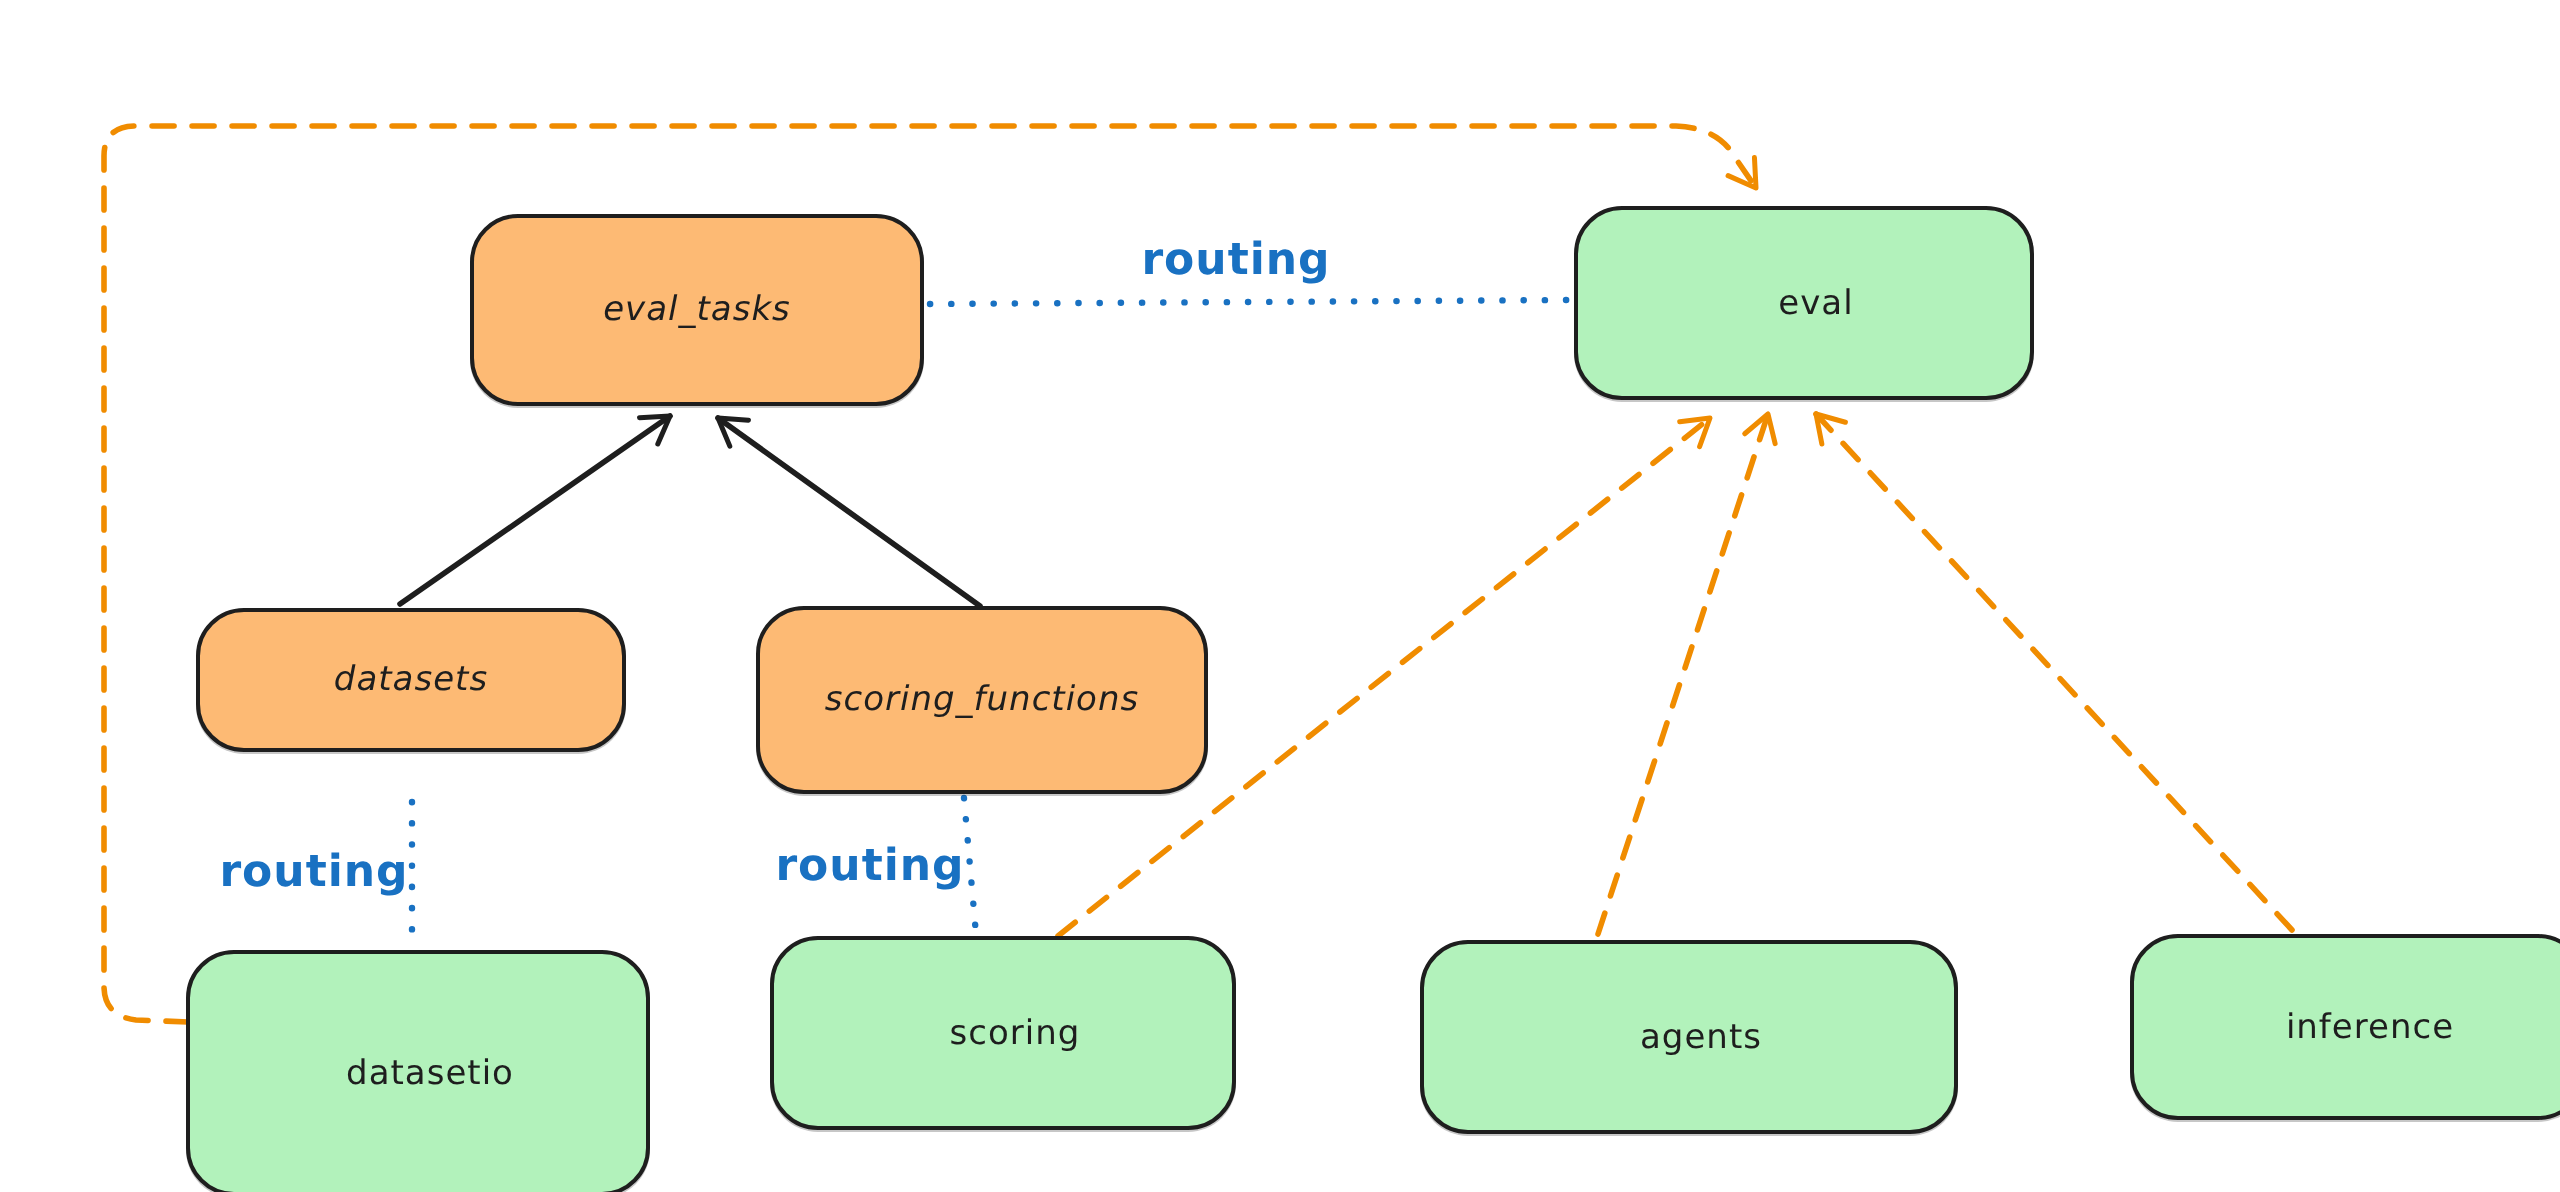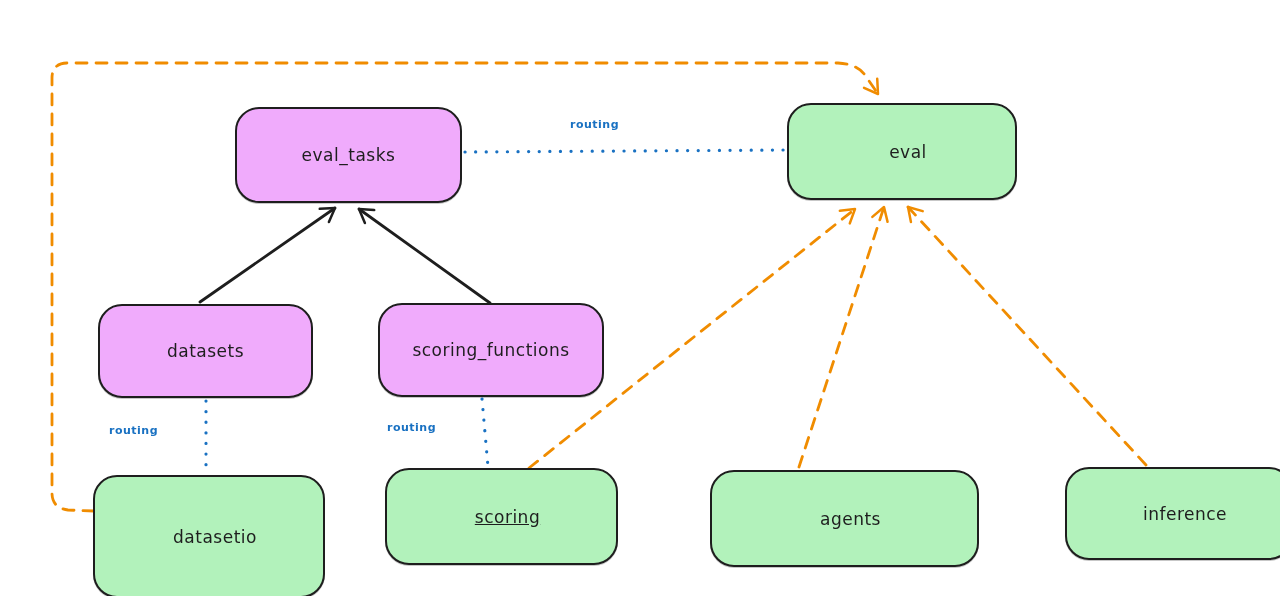--- a/index.html
+++ b/index.html
@@ -28,29 +28,29 @@
     border: 2.5px solid #1e1e1e;
     border-radius: 24px;
     display: flex;
     align-items: center;
     justify-content: center;
     font-size: 17px;
     color: #1e1e1e;
     letter-spacing: 0.5px;
     box-shadow: 0 1px 0 rgba(30,30,30,0.25);
   }
-  .node-blue  { background: #f0abfc; }
+  .node-blue  { background: #fdba74; font-style: italic; }
   .node-green { background: #b2f2bb; padding-left: 12px; }
   .edge-label {
     position: absolute;
     color: #1971c2;
-    font-size: 11px;
+    font-size: 22px;
     font-weight: bold;
     letter-spacing: 0.5px;
-    text-align: left;
+    text-align: center;
   }
 </style>
 </head>
 <body>
 
 <div class="canvas">
 
   <svg class="edges-layer" width="1280" height="596" viewBox="0 0 1280 596">
     <defs>
       <marker id="arrow-black" viewBox="-16 -10 20 20" refX="0" refY="0" markerWidth="20" markerHeight="20" markerUnits="userSpaceOnUse" orient="auto">
@@ -75,33 +75,33 @@
   </svg>
 
   <div class="node node-blue" style="left:235px; top:107px; width:227px; height:96px;">
     <span>eval_tasks</span>
   </div>
 
   <div class="node node-green" style="left:787px; top:103px; width:230px; height:97px;">
     <span>eval</span>
   </div>
 
-  <div class="node node-blue" style="left:98px; top:304px; width:215px; height:94px;">
+  <div class="node node-blue" style="left:98px; top:304px; width:215px; height:72px;">
     <span>datasets</span>
   </div>
 
   <div class="node node-blue" style="left:378px; top:303px; width:226px; height:94px;">
     <span>scoring_functions</span>
   </div>
 
   <div class="node node-green" style="left:93px; top:475px; width:232px; height:123px;">
     <span>datasetio</span>
   </div>
 
-  <div class="node node-green" style="left:385px; top:468px; width:233px; height:97px;text-decoration:underline;">
+  <div class="node node-green" style="left:385px; top:468px; width:233px; height:97px;">
     <span>scoring</span>
   </div>
 
   <div class="node node-green" style="left:710px; top:470px; width:269px; height:97px;">
     <span>agents</span>
   </div>
 
   <div class="node node-green" style="left:1025px; top:467px; width:228px; height:93px;margin-left:40px;">
     <span>inference</span>
   </div>

